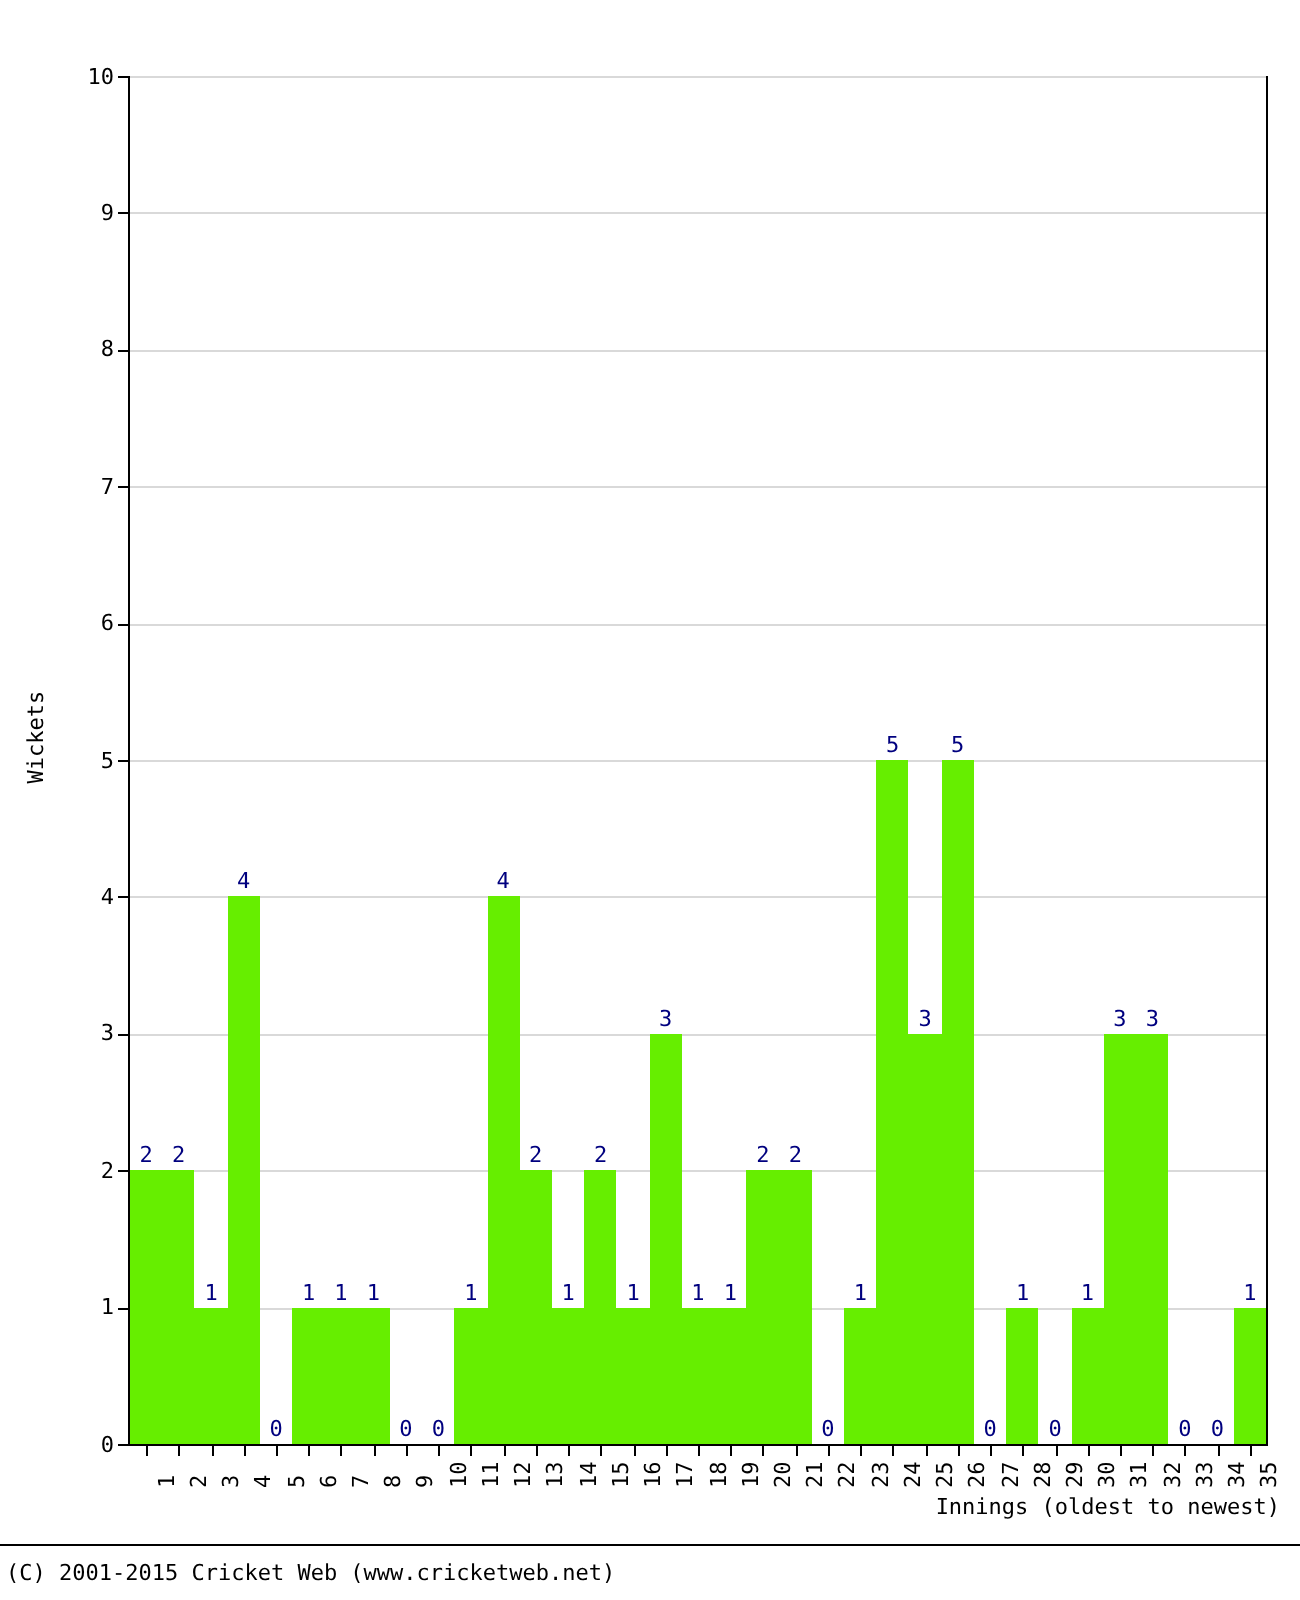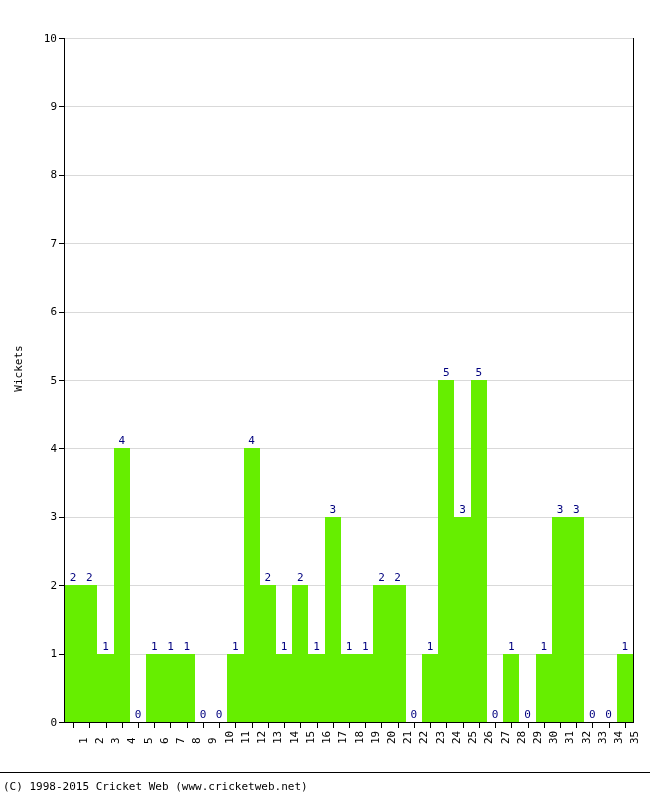--- a/index.html
+++ b/index.html
@@ -366,17 +366,18 @@
       <div class="xtick-label" style="left: 515.786px; top: 744px;">28</div>
       <div class="xtick-label" style="left: 532.014px; top: 744px;">29</div>
       <div class="xtick-label" style="left: 548.243px; top: 744px;">30</div>
       <div class="xtick-label" style="left: 564.471px; top: 744px;">31</div>
       <div class="xtick-label" style="left: 580.7px; top: 744px;">32</div>
       <div class="xtick-label" style="left: 596.929px; top: 744px;">33</div>
       <div class="xtick-label" style="left: 613.157px; top: 744px;">34</div>
       <div class="xtick-label" style="left: 629.386px; top: 744px;">35</div>
     </div>
 
+  <div id="xlabel">Innings (oldest to newest)</div>
 
   <div id="footer-rule"></div>
-  <div id="footer-text">(C) 1998-2015 Cricket Web (www.cricketweb.net)</div>
+  <div id="footer-text">(C) 2001-2015 Cricket Web (www.cricketweb.net)</div>
 
 </div>
 
 </body></html>

